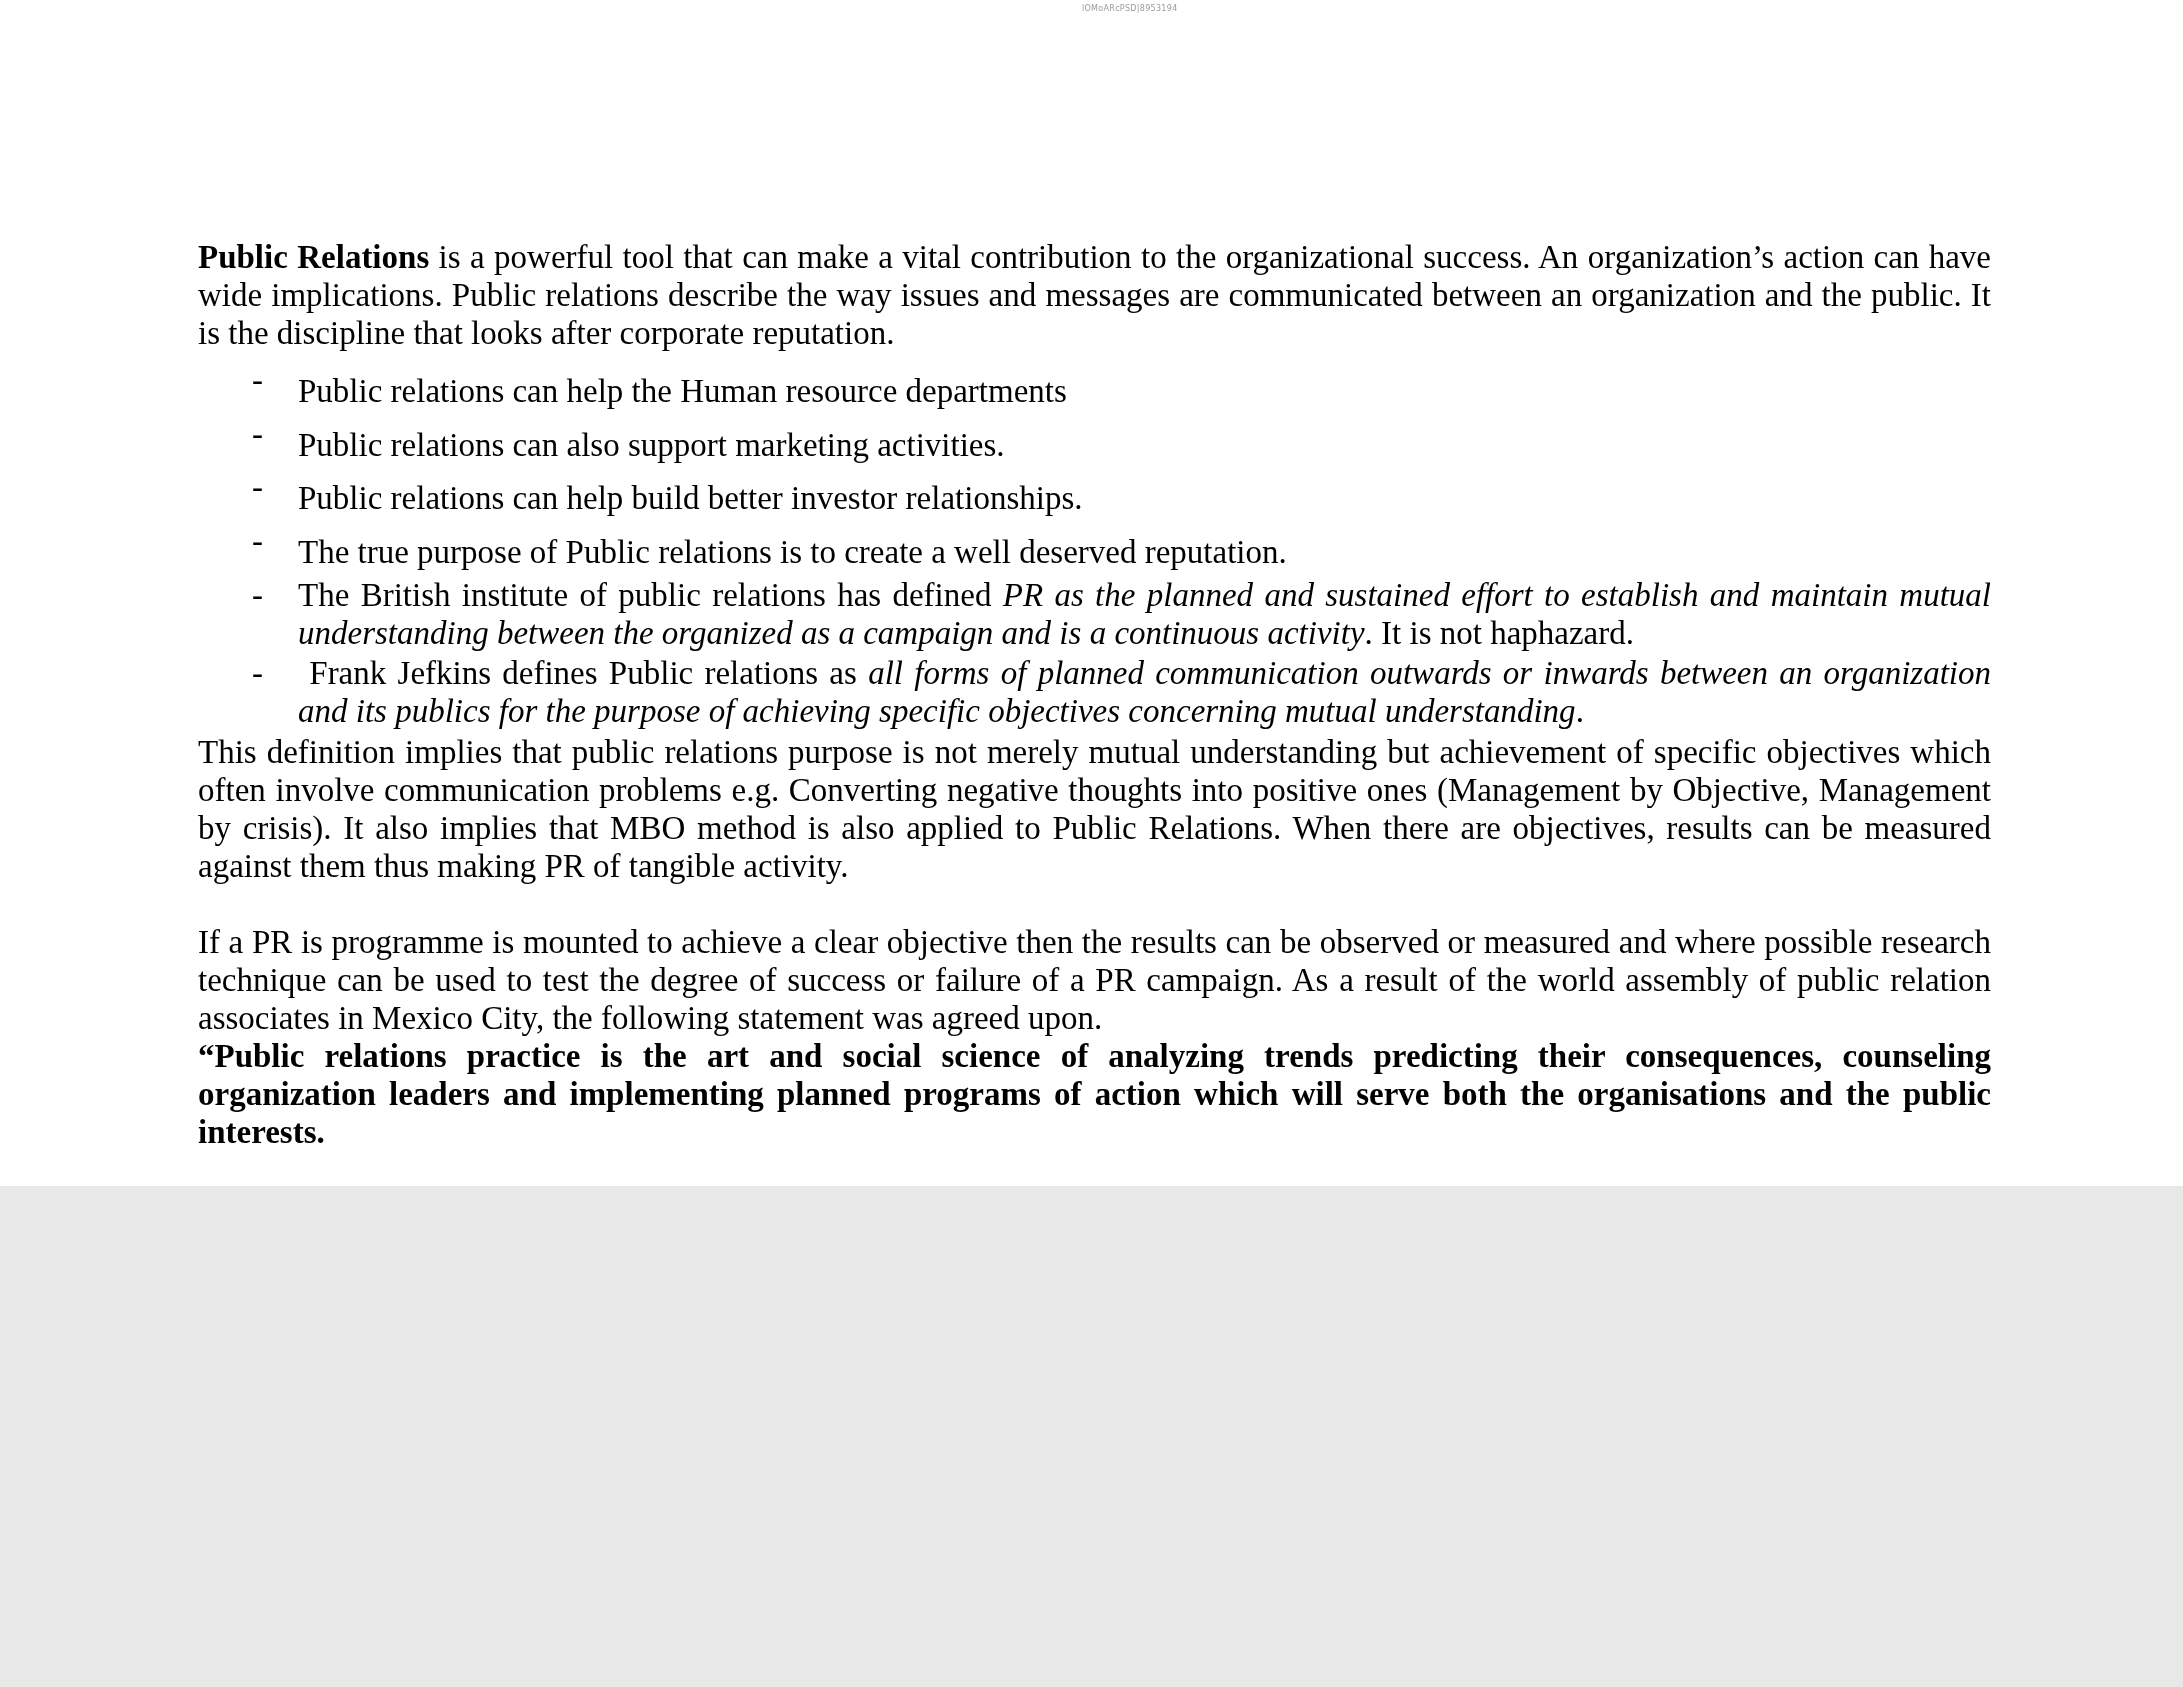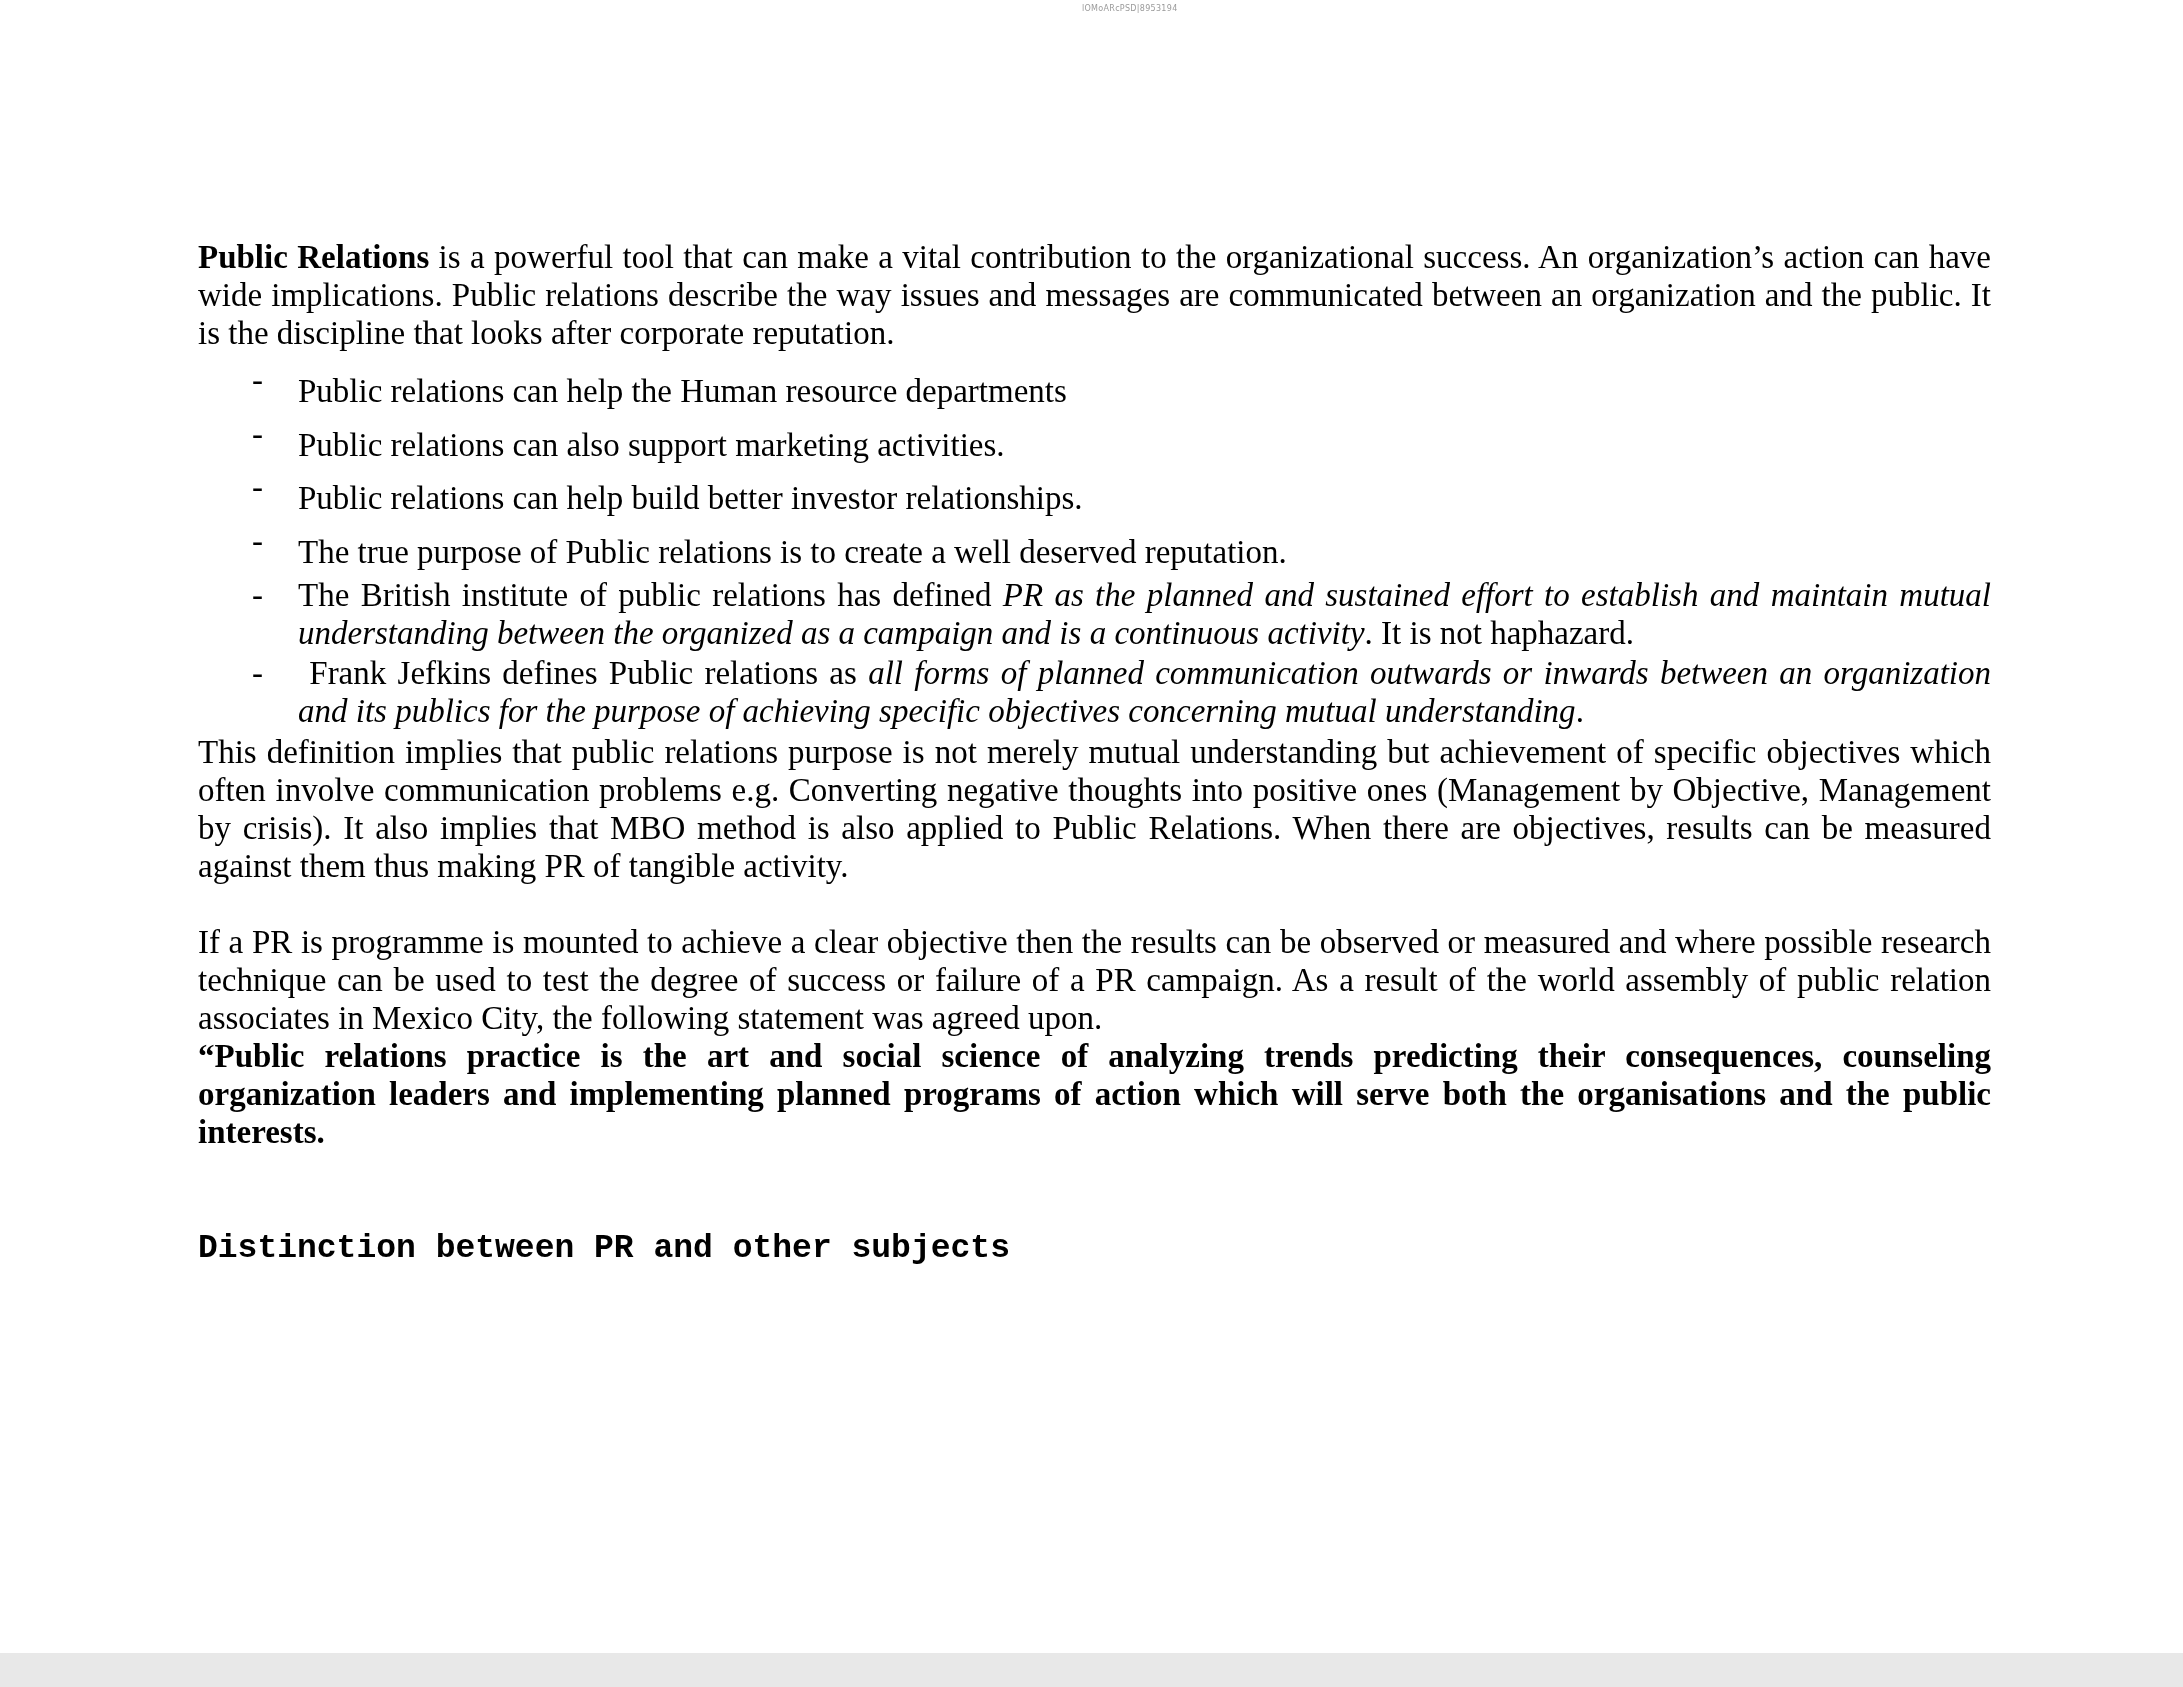--- a/index.html
+++ b/index.html
@@ -1,19 +1,19 @@
 <!DOCTYPE html>
 <html style="font-size:10.6px"><head>
 <meta charset="utf-8">
 <style>
   html,body{margin:0;padding:0;background:#e8e8e8;}
   .page{
     position:relative;
     width:2183px;
-    height:1653px;
+    height:1186px;
     background:#ffffff;
     font-family:"Liberation Serif","DejaVu Serif",serif;
     color:#000;
     overflow:hidden;
   }
   .watermark{
     position:absolute;
     top:4px;
     left:1082px;
     font-family:"DejaVu Sans","Liberation Sans",sans-serif;

